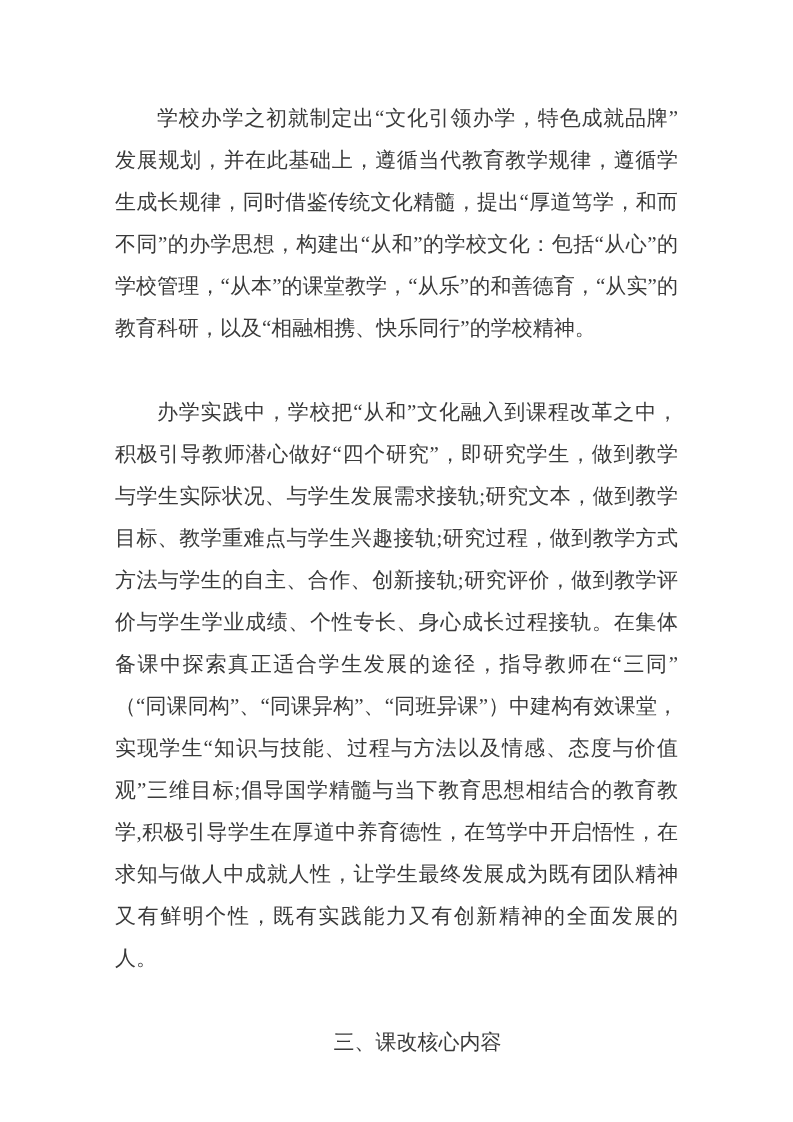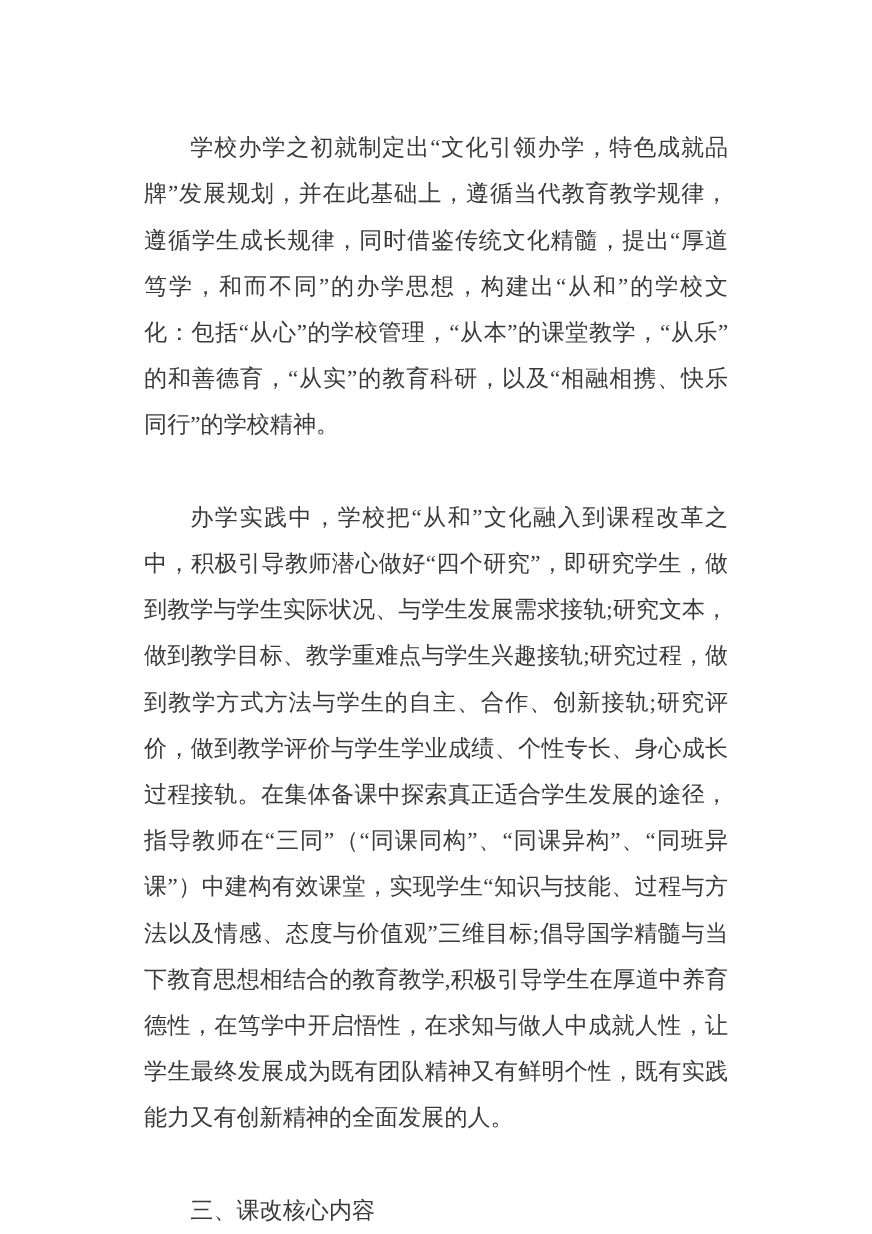--- a/index.html
+++ b/index.html
@@ -14,35 +14,35 @@
     font-family: "Liberation Serif", "DejaVu Serif", serif;
   }
   .page {
     box-sizing: border-box;
     width: 793px;
     height: 1122px;
     padding: 97px 115px 0 115px;
     background: #ffffff;
   }
   .para {
-    margin: 16px;
+    margin: 0;
     font-size: 21px;
     line-height: 42px;
     color: #3a3a3a;
     text-align: justify;
     text-justify: inter-ideograph;
     text-indent: 2em;
     letter-spacing: 0;
     word-break: break-all;
   }
   .para + .para {
     margin-top: 42px;
   }
   .section-heading {
-    text-align: left;
+    text-align: center;
   }
 </style>
 </head>
 <body>
 
 <div class="page">
   <p class="para">学校办学之初就制定出“文化引领办学，特色成就品牌”发展规划，并在此基础上，遵循当代教育教学规律，遵循学生成长规律，同时借鉴传统文化精髓，提出“厚道笃学，和而不同”的办学思想，构建出“从和”的学校文化：包括“从心”的学校管理，“从本”的课堂教学，“从乐”的和善德育，“从实”的教育科研，以及“相融相携、快乐同行”的学校精神。</p>
   <p class="para">办学实践中，学校把“从和”文化融入到课程改革之中，积极引导教师潜心做好“四个研究”，即研究学生，做到教学与学生实际状况、与学生发展需求接轨;研究文本，做到教学目标、教学重难点与学生兴趣接轨;研究过程，做到教学方式方法与学生的自主、合作、创新接轨;研究评价，做到教学评价与学生学业成绩、个性专长、身心成长过程接轨。在集体备课中探索真正适合学生发展的途径，指导教师在“三同”（“同课同构”、“同课异构”、“同班异课”）中建构有效课堂，实现学生“知识与技能、过程与方法以及情感、态度与价值观”三维目标;倡导国学精髓与当下教育思想相结合的教育教学,积极引导学生在厚道中养育德性，在笃学中开启悟性，在求知与做人中成就人性，让学生最终发展成为既有团队精神又有鲜明个性，既有实践能力又有创新精神的全面发展的人。</p>
   <p class="para section-heading">三、课改核心内容</p>
 </div>

